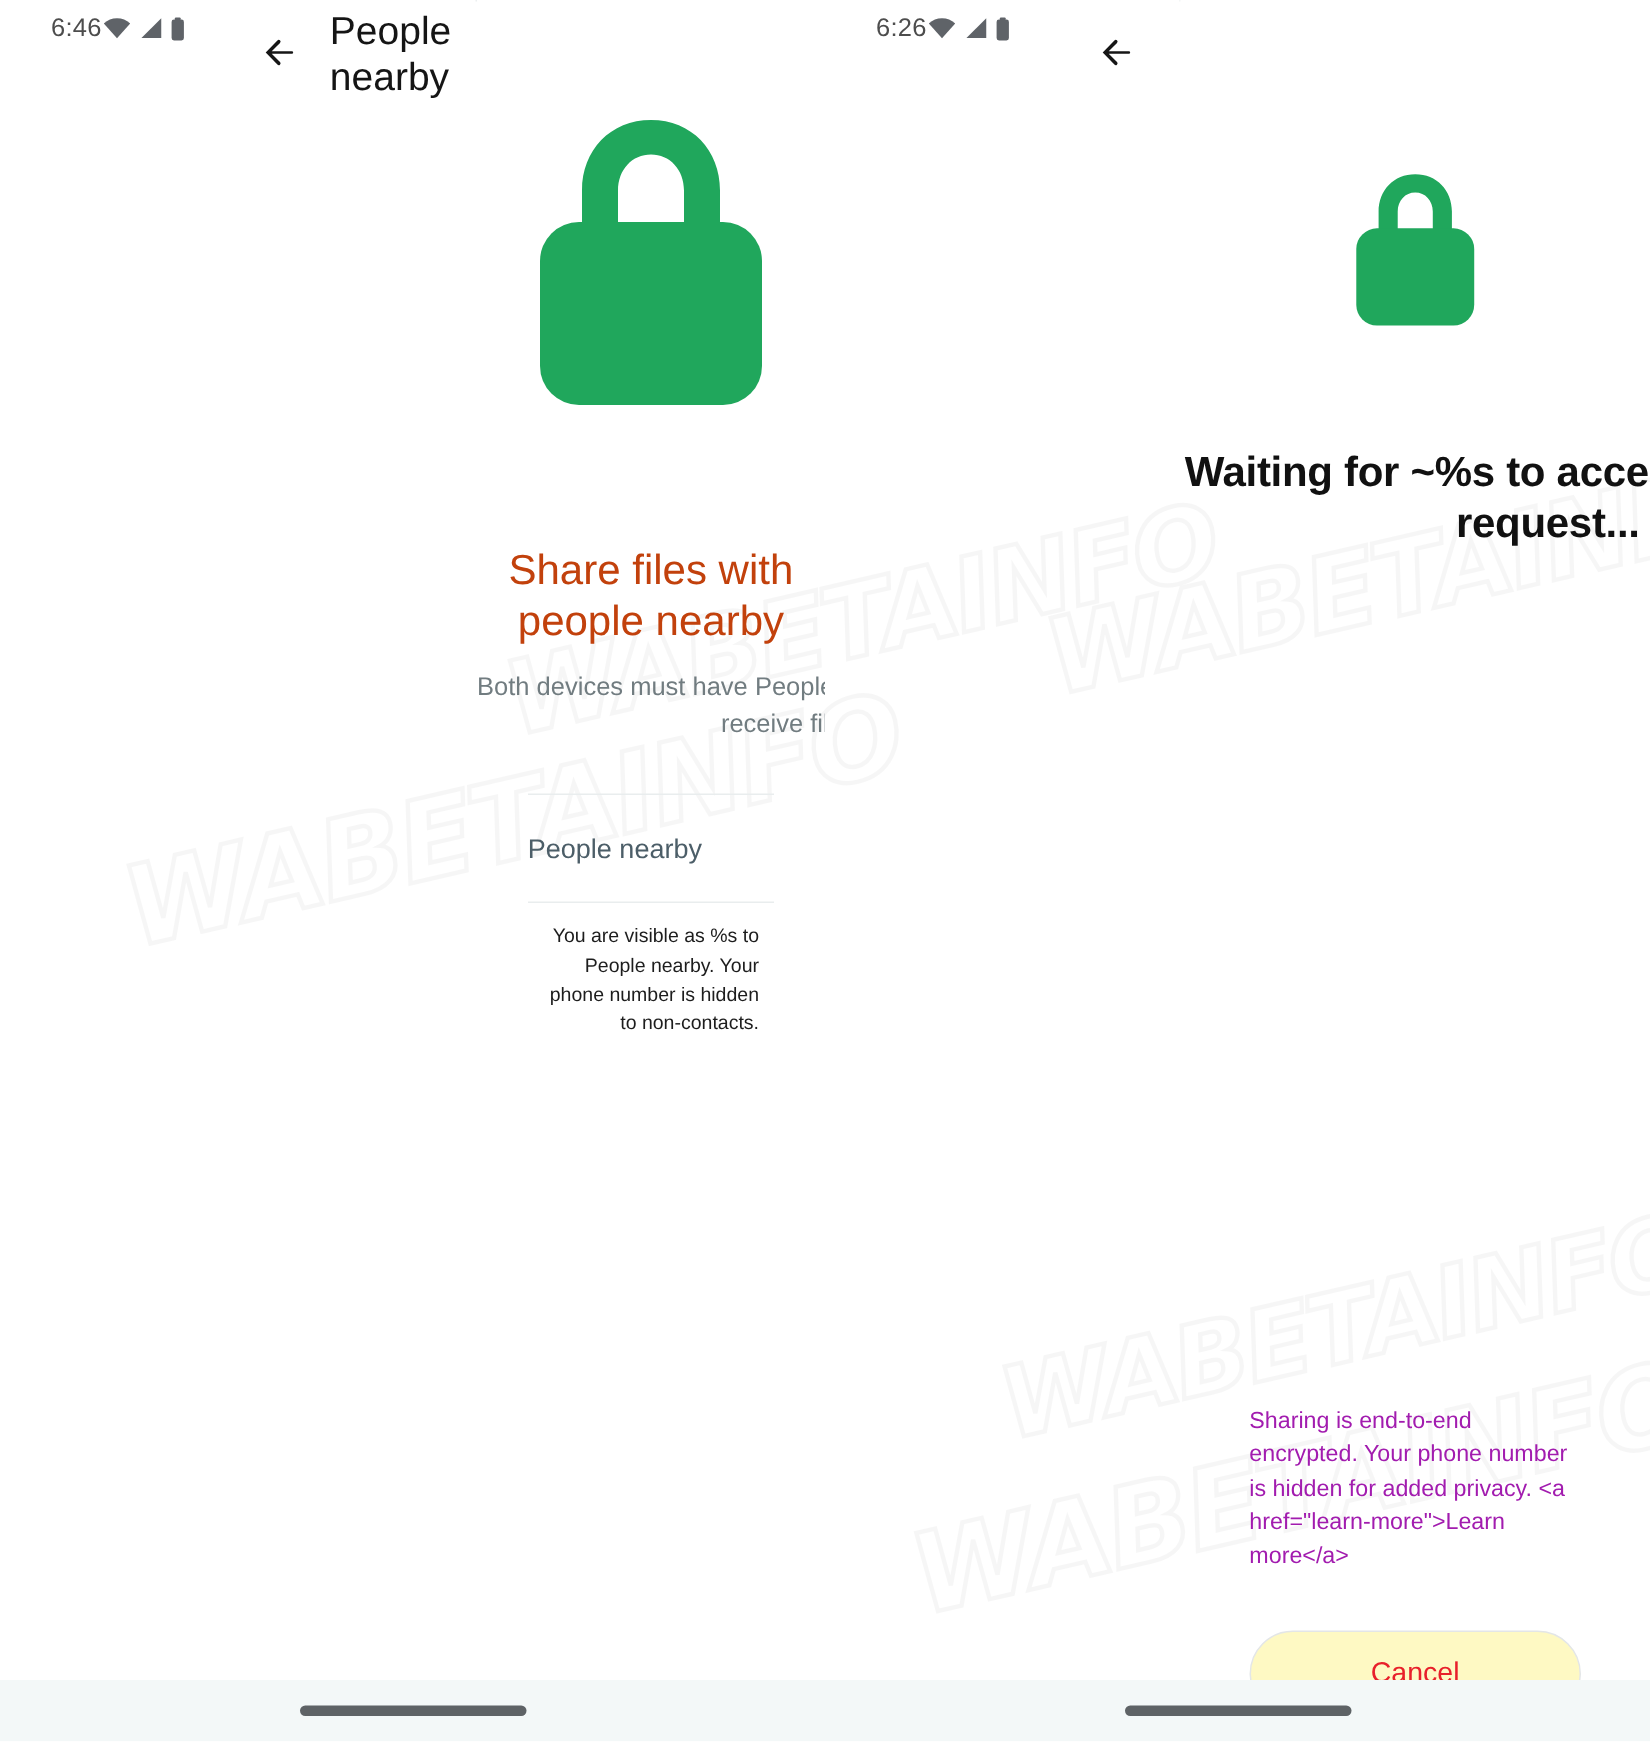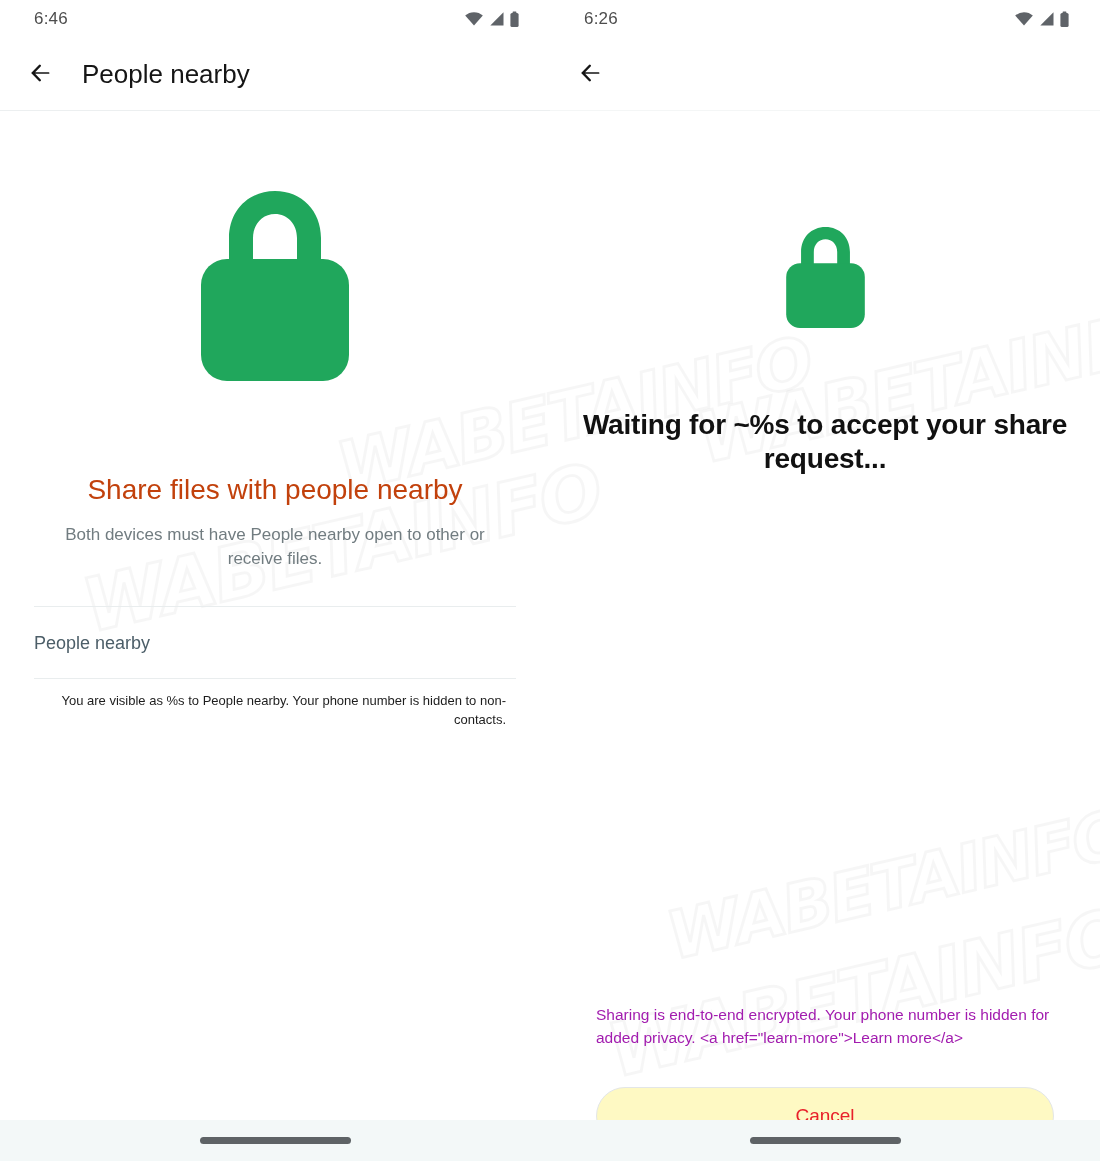--- a/index.html
+++ b/index.html
@@ -53,21 +53,20 @@
     inset: 0;
     display: flex;
     z-index: 10;
   }
   .panel {
     position: relative;
     width: 550px;
     height: 1161px;
     background: transparent;
     display: flex;
-    flex-direction: column;
   }
 
   
   .status-bar {
     height: 38px;
     flex: 0 0 38px;
     display: flex;
     align-items: center;
     justify-content: space-between;
     padding: 0 30px 0 34px;

